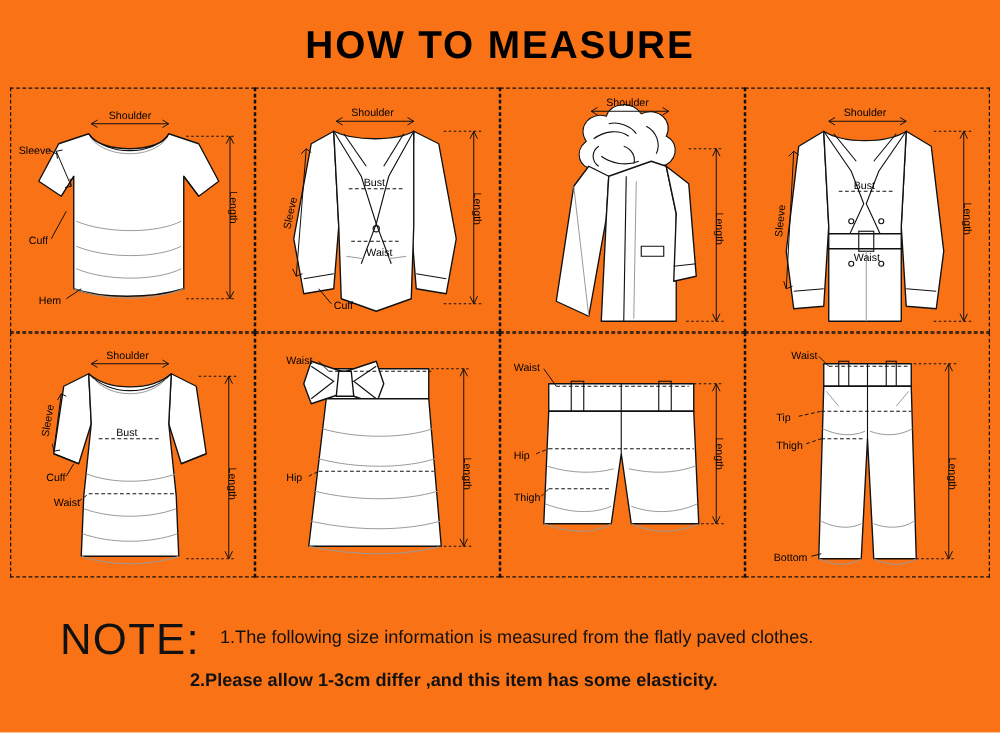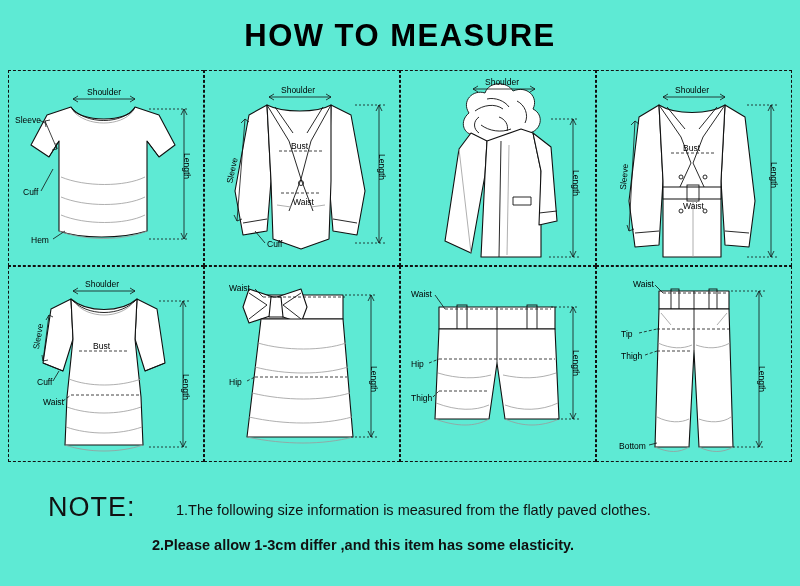--- a/index.html
+++ b/index.html
@@ -8,21 +8,21 @@
     background: #ffffff;
   }
   body {
     font-family: "Liberation Sans", sans-serif;
     color: #1a1a1a;
   }
   #page {
     position: relative;
     width: 800px;
     height: 586px;
-    background: #5eead4;
+    background: #f97316;
     overflow: hidden;
   }
   #title {
     position: absolute;
     top: 18px;
     left: 0;
     width: 800px;
     text-align: center;
     font-size: 31px;
     font-weight: bold;
@@ -82,21 +82,21 @@
   #note {
     position: absolute;
     left: 0;
     top: 478px;
     width: 800px;
   }
   #note-label {
     position: absolute;
     left: 48px;
     top: 14px;
-    font-size: 27px;
+    font-size: 35px;
     letter-spacing: 1px;
     color: #111;
   }
   .note-line {
     position: absolute;
     left: 152px;
     font-size: 14.5px;
     color: #111;
   }
   #note-line-1 { top: 24px; margin-left: 24px; }

